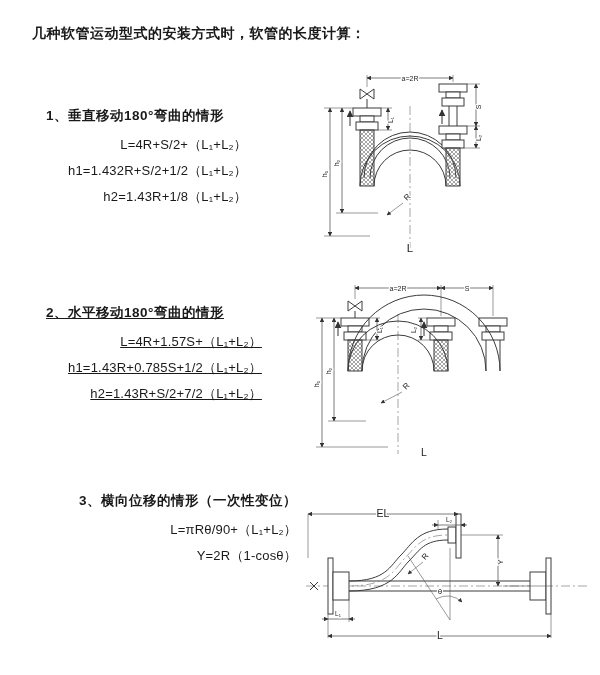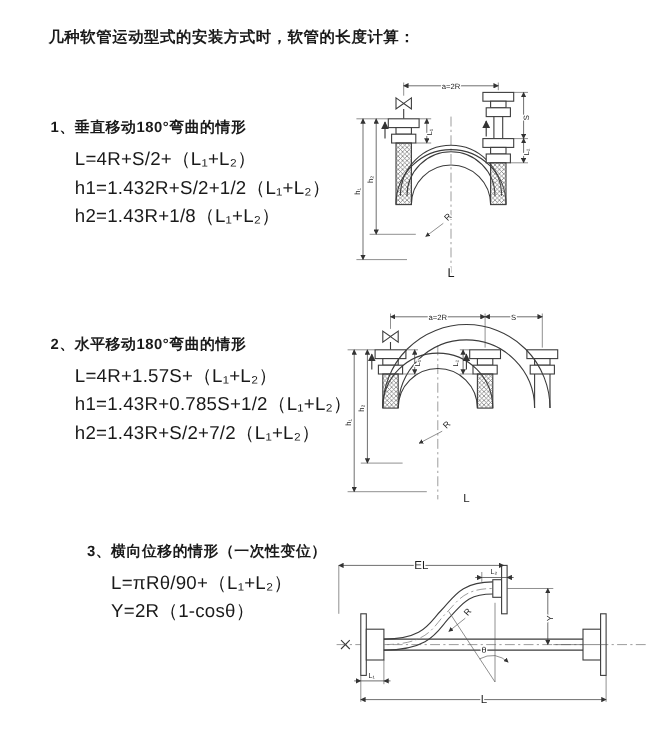--- a/index.html
+++ b/index.html
@@ -1,29 +1,29 @@
 <!DOCTYPE html>
 <html><head>
 <meta charset="utf-8">
 <style>
   html,body{margin:0;padding:0;}
   body{
     width:600px;height:675px;background:#ffffff;position:relative;
     font-family:"Liberation Sans",sans-serif;color:#1a1a1a;overflow:hidden;
   }
   .title{
-    position:absolute;left:44px;top:25px;font-size:14px;font-weight:700;
+    position:absolute;left:32px;top:25px;font-size:14px;font-weight:700;
     letter-spacing:.5px;white-space:nowrap;
   }
   .section{position:absolute;left:46px;}
   .sec-heading{font-size:13.5px;font-weight:700;letter-spacing:.5px;white-space:nowrap;}
   .formulas{margin-top:7px;margin-left:22px;}
-  .formula{font-size:17px;line-height:26px;letter-spacing:.2px;white-space:nowrap;}
+  .formula{font-size:13px;line-height:26px;letter-spacing:.2px;white-space:nowrap;text-align:right;}
   #sec1{top:107px;}
-  #sec2{top:304px;}
+  #sec2{top:304px;text-decoration:underline;}
   #sec3{top:492px;margin-left:33px;}
   .diag{position:absolute;}
   #d1{left:310px;top:66px;}
   #d2{left:308px;top:276px;}
   #d3{left:298px;top:498px;}
   
   .ln{stroke:#3c3c3c;stroke-width:1;fill:none;}
   .thin{stroke:#555;stroke-width:.6;fill:none;}
   .dim{stroke:#444;stroke-width:.7;fill:none;}
   .cl{stroke:#808080;stroke-width:.7;fill:none;stroke-dasharray:9 3 2 3;}

